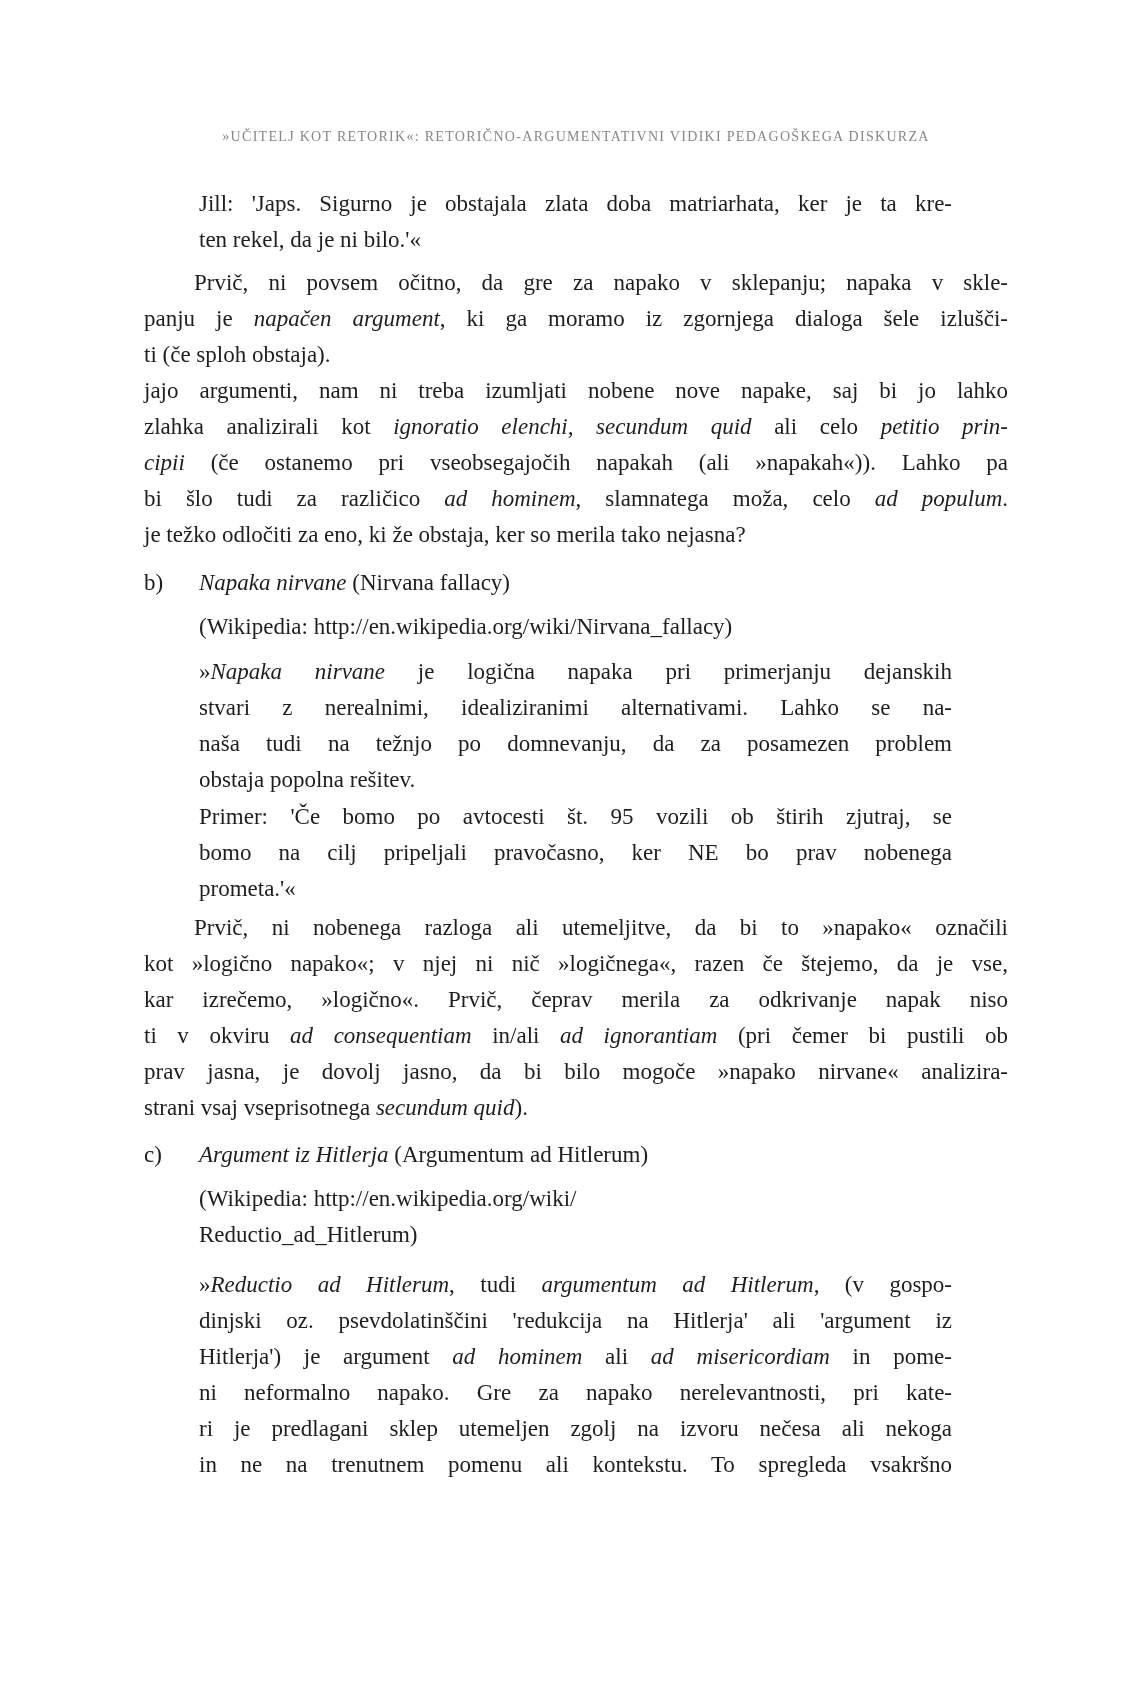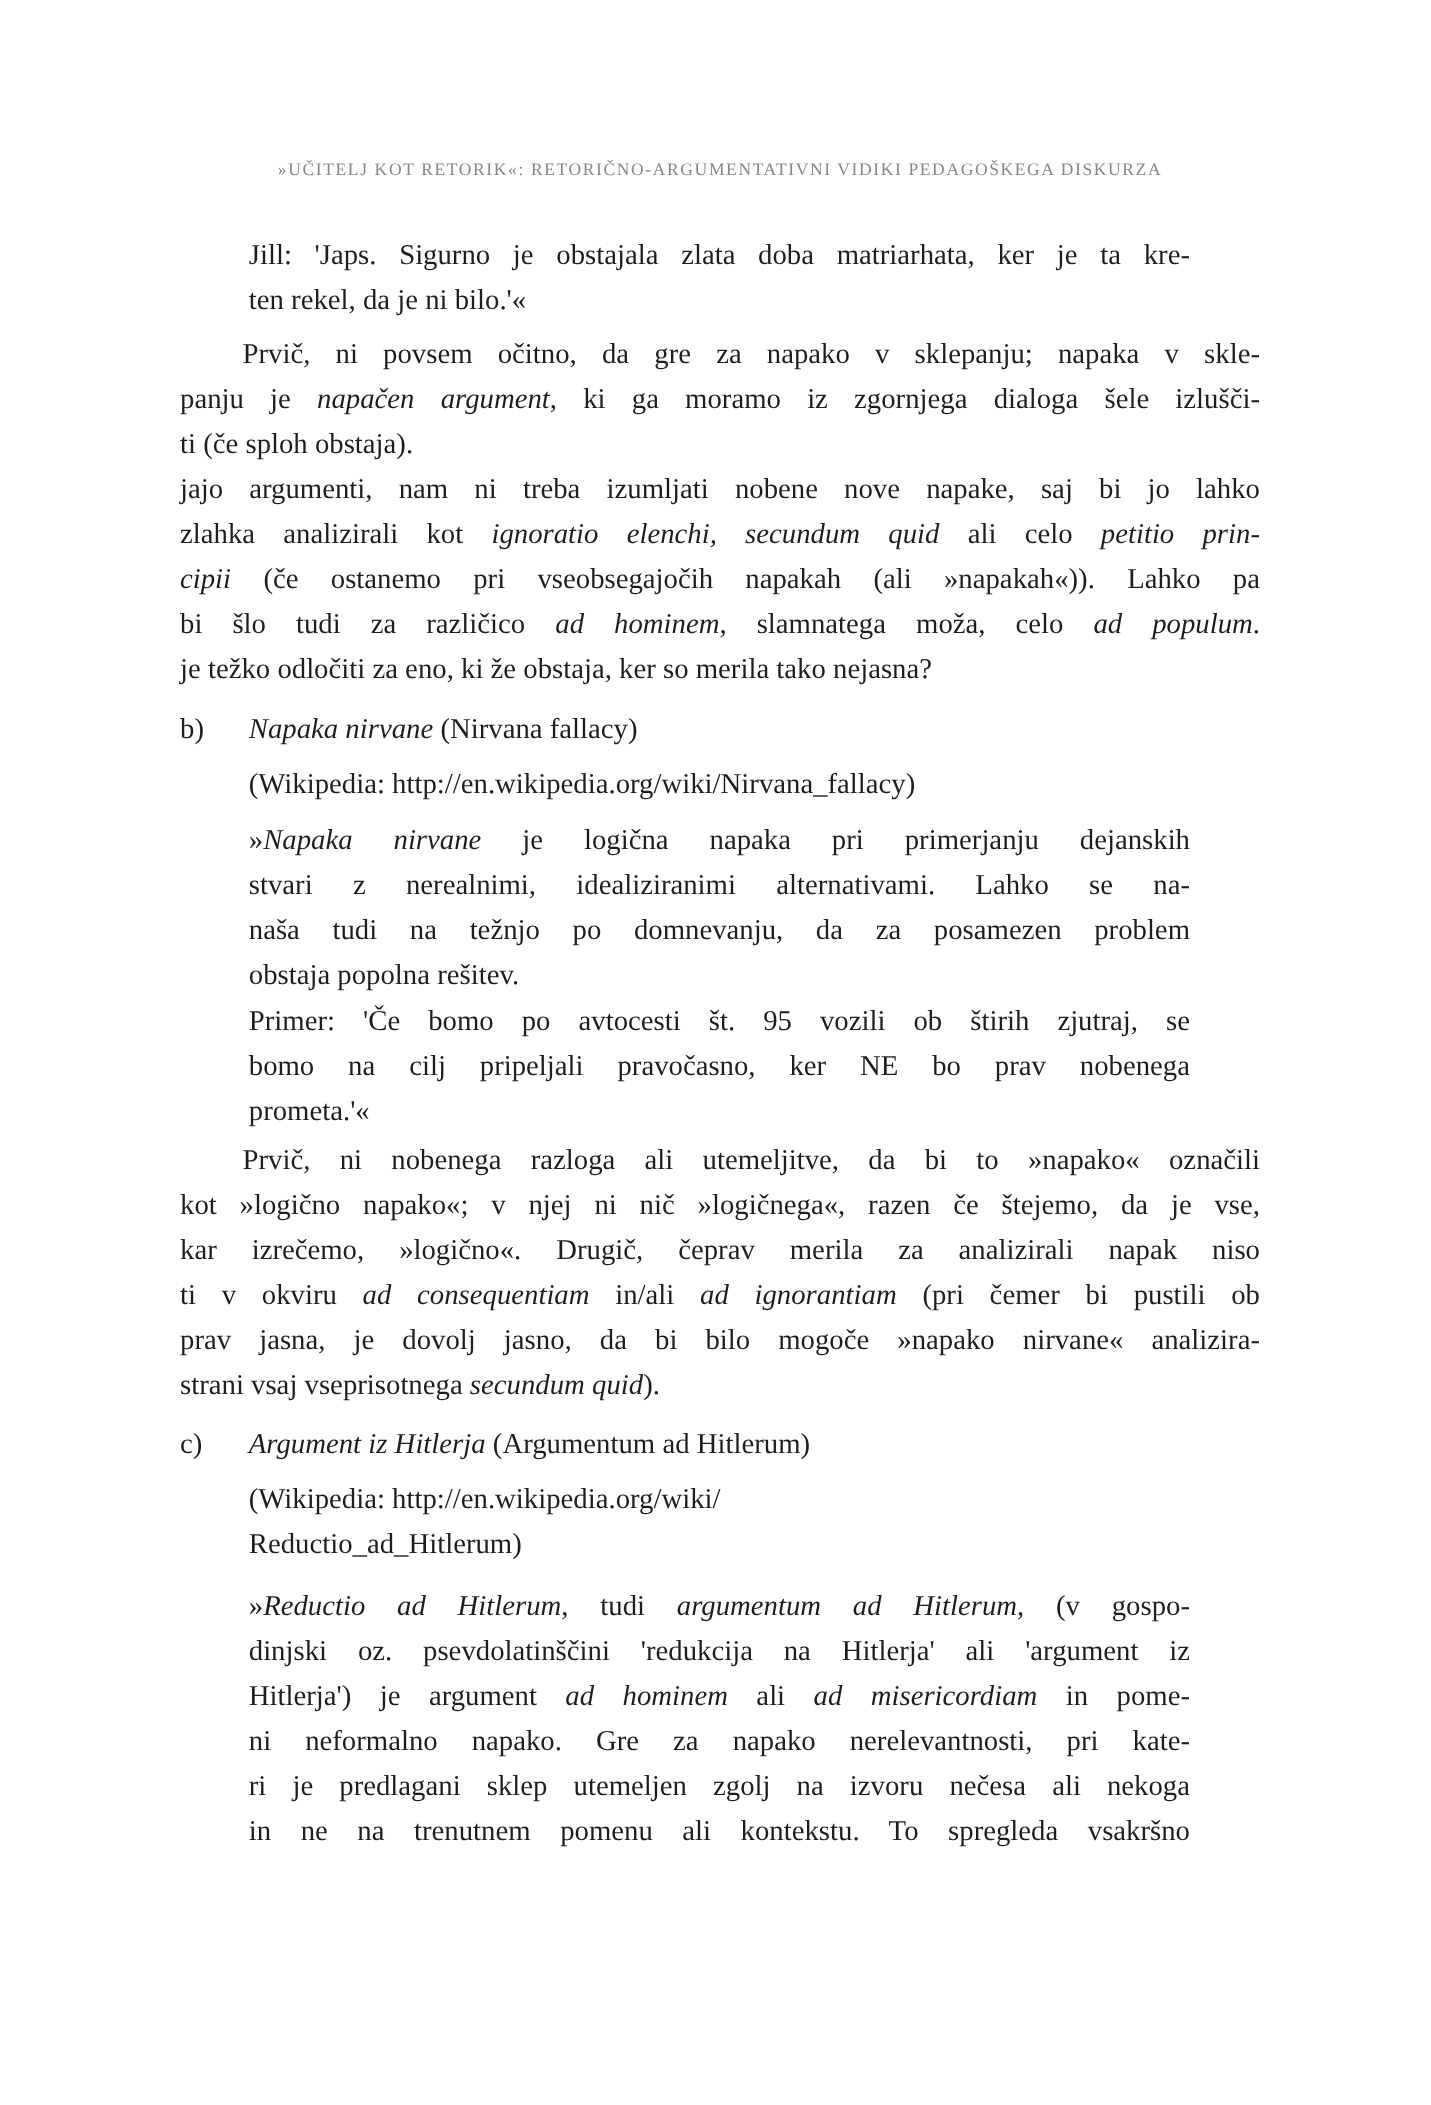--- a/index.html
+++ b/index.html
@@ -104,21 +104,21 @@
 
     <section class="block quote blk-f">
         <div class="line jl"><span>Primer: 'Če bomo po avtocesti št. 95 vozili ob štirih zjutraj, se</span></div>
         <div class="line jl"><span>bomo na cilj pripeljali pravočasno, ker NE bo prav nobenega</span></div>
         <div class="line ll"><span>prometa.'«</span></div>
       </section>
 
     <section class="block para blk-g">
         <div class="line jl fi"><span>Prvič, ni nobenega razloga ali utemeljitve, da bi to »napako« označili</span></div>
         <div class="line jl"><span>kot »logično napako«; v njej ni nič »logičnega«, razen če štejemo, da je vse,</span></div>
-        <div class="line jl"><span>kar izrečemo, »logično«. Drugič, čeprav merila za analizirali napak niso</span></div>
+        <div class="line jl"><span>kar izrečemo, »logično«. Prvič, čeprav merila za odkrivanje napak niso</span></div>
         <div class="line jl"><span>ti v okviru </span><span class="it">ad consequentiam</span><span> in/ali </span><span class="it">ad ignorantiam</span><span> (pri čemer bi pustili ob</span></div>
         <div class="line jl"><span>prav jasna, je dovolj jasno, da bi bilo mogoče »napako nirvane« analizira-</span></div>
         <div class="line ll"><span>strani vsaj vseprisotnega </span><span class="it">secundum quid</span><span>).</span></div>
       </section>
 
     <section class="block li blk-h">
       <span class="li-label">c)</span>
       <div class="li-body">
           <div class="line ll"><span class="it">Argument iz Hitlerja</span><span> (Argumentum ad Hitlerum)</span></div>
           <div class="line ll"><span>(Wikipedia: http://en.wikipedia.org/wiki/</span></div>

